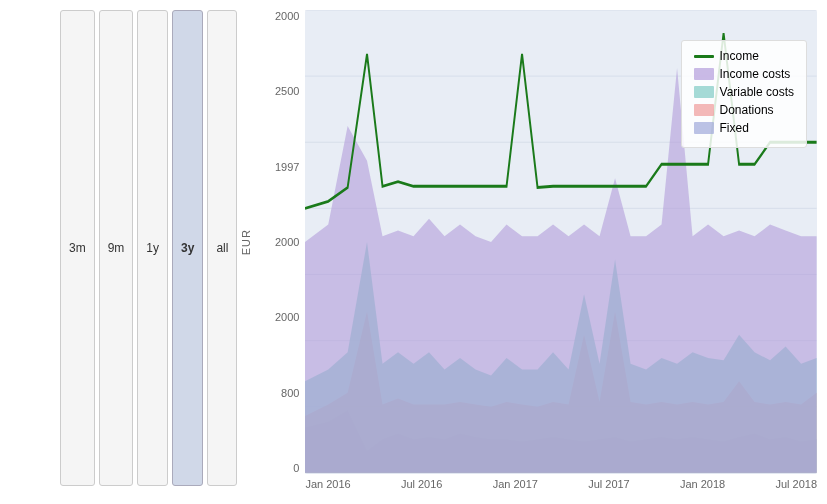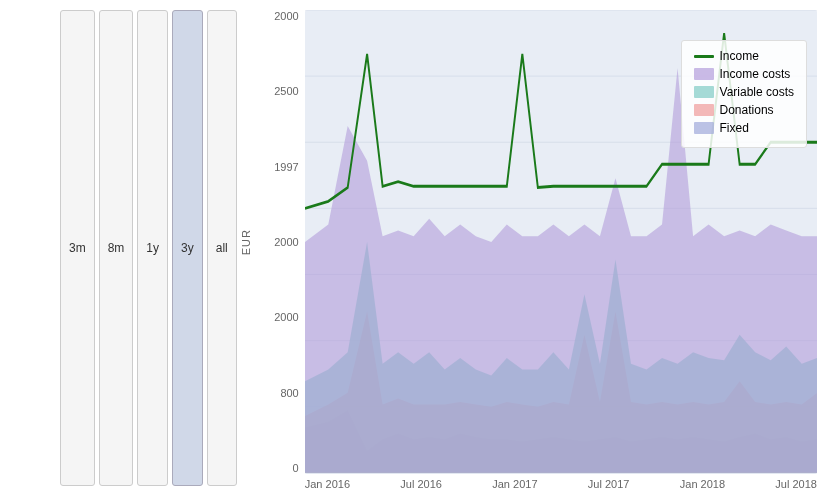--- a/index.html
+++ b/index.html
@@ -29,21 +29,21 @@
       border: 1px solid #ccc;
       background: #f5f5f5;
       border-radius: 3px;
       font-size: 12px;
       cursor: pointer;
       color: #333;
     }
     .time-btn.active {
       background: #d0d8e8;
       border-color: #aab;
-      font-weight: normal;
+      font-weight: bold;
     }
     .chart-area {
       display: flex;
       flex: 1;
       position: relative;
     }
     .y-axis {
       width: 50px;
       display: flex;
       flex-direction: column;
@@ -104,21 +104,21 @@
     .legend-color.variable { background: #80cbc4; height: 12px; opacity: 0.7; }
     .legend-color.donations { background: #ef9a9a; height: 12px; opacity: 0.7; }
     .legend-color.misc { background: #9fa8da; height: 12px; opacity: 0.7; }
   </style>
 </head>
 <body>
 
 <div class="container">
   <div class="toolbar">
     <button class="time-btn">3m</button>
-    <button class="time-btn">8m</button>
+    <button class="time-btn">9m</button>
     <button class="time-btn">1y</button>
     <button class="time-btn active">3y</button>
     <button class="time-btn">all</button>
   </div>
 
   <div class="chart-area">
 
     <div style="width:18px; display:flex; align-items:center; justify-content:center; padding-bottom:20px;">
       <span style="font-size:11px;color:#666;writing-mode:vertical-lr;transform:rotate(180deg);letter-spacing:1px;">EUR</span>
     </div>

